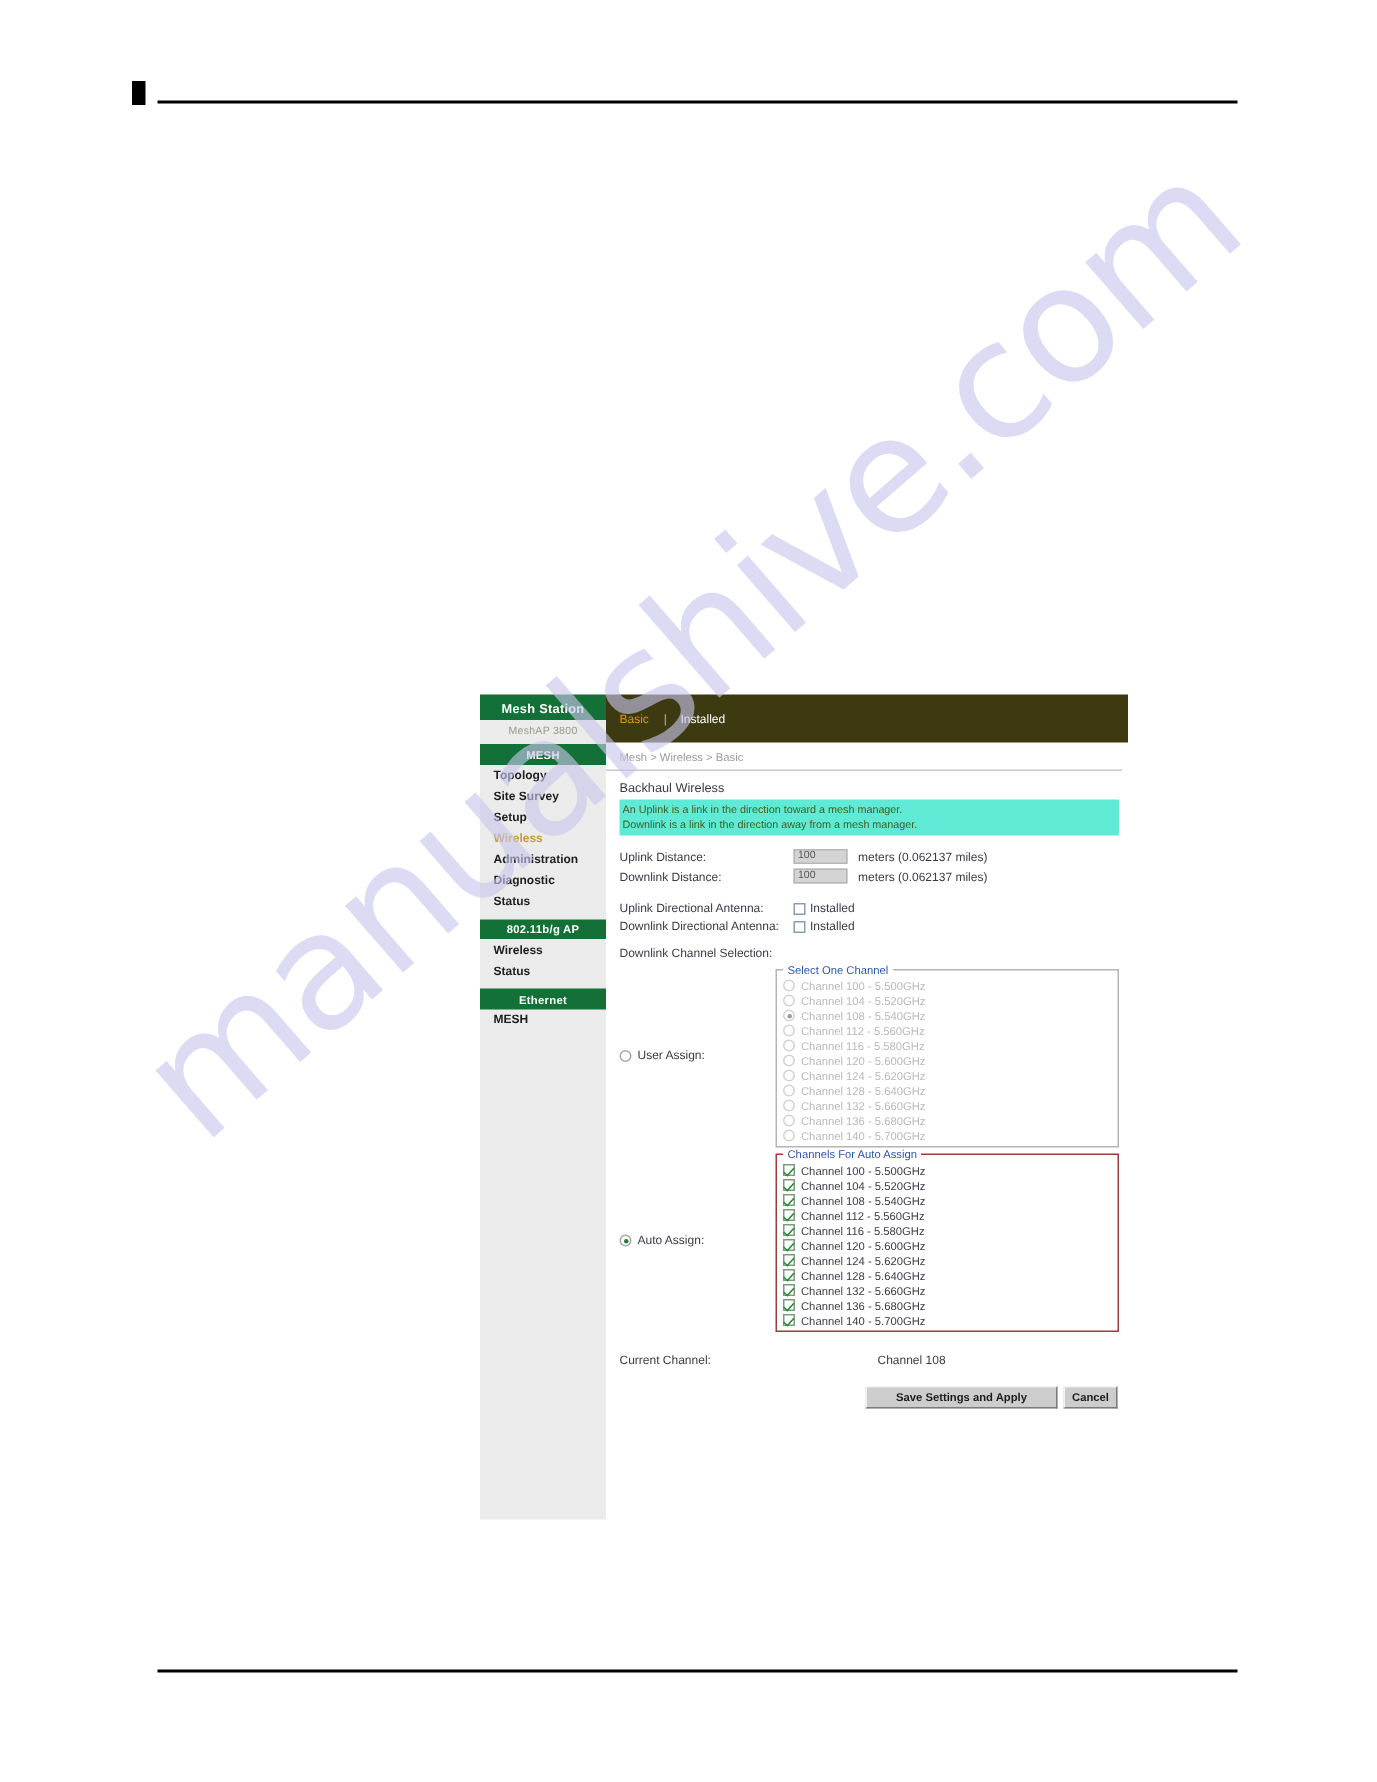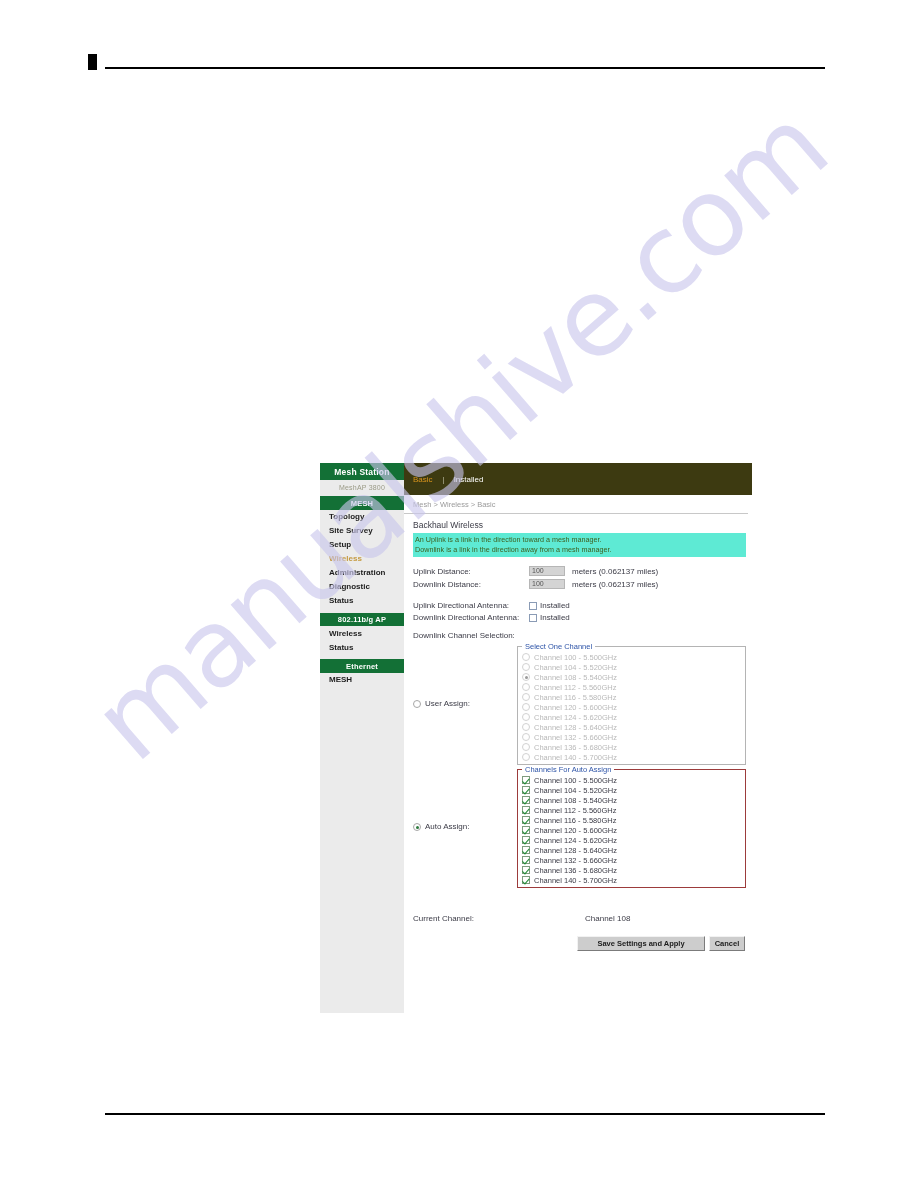--- a/index.html
+++ b/index.html
@@ -286,21 +286,21 @@
     border-width: 0 1.4px 1.4px 0;
     transform: rotate(42deg);
   }
 
   
   #current-row {
     display: flex;
     align-items: center;
     font-size: 8px;
     color: #3b3b46;
-    margin-top: 26px;
+    margin-top: 14px;
   }
   #current-label { width: 172px; }
   #current-value { color: #3b3b46; }
 
   #btn-row {
     display: flex;
     justify-content: flex-end;
     gap: 4px;
     margin-top: 13px;
     padding-right: 1px;

